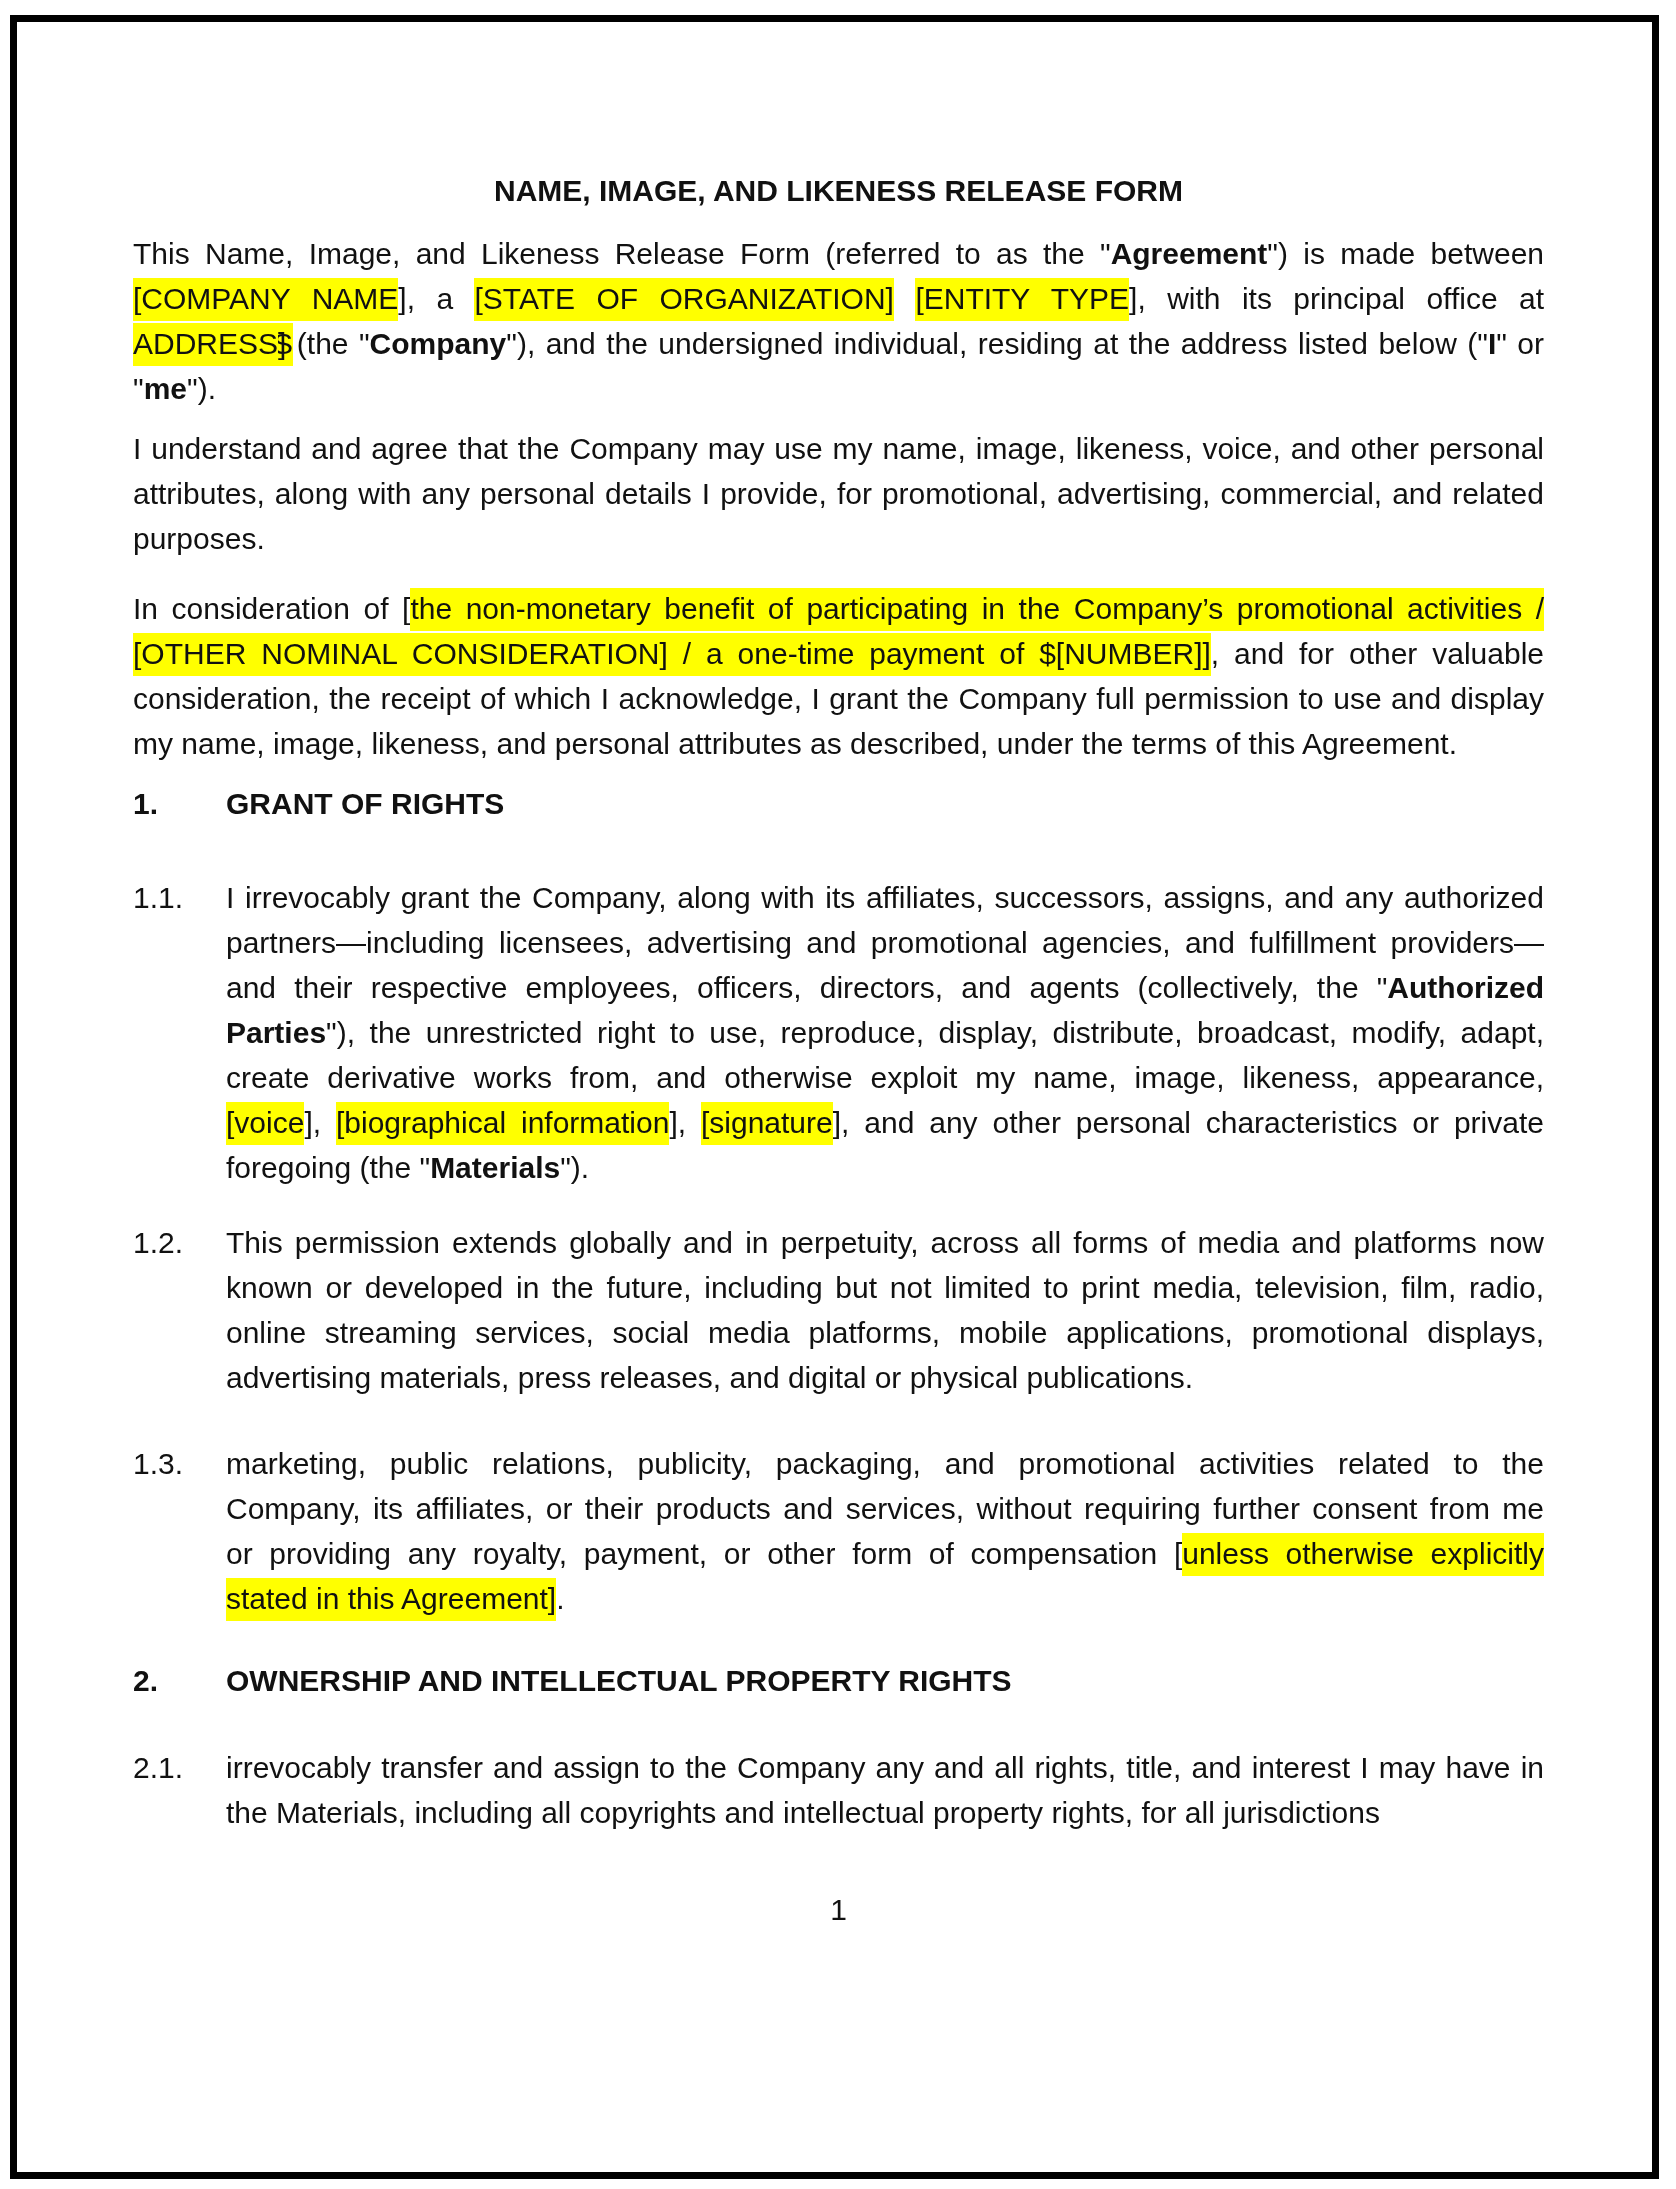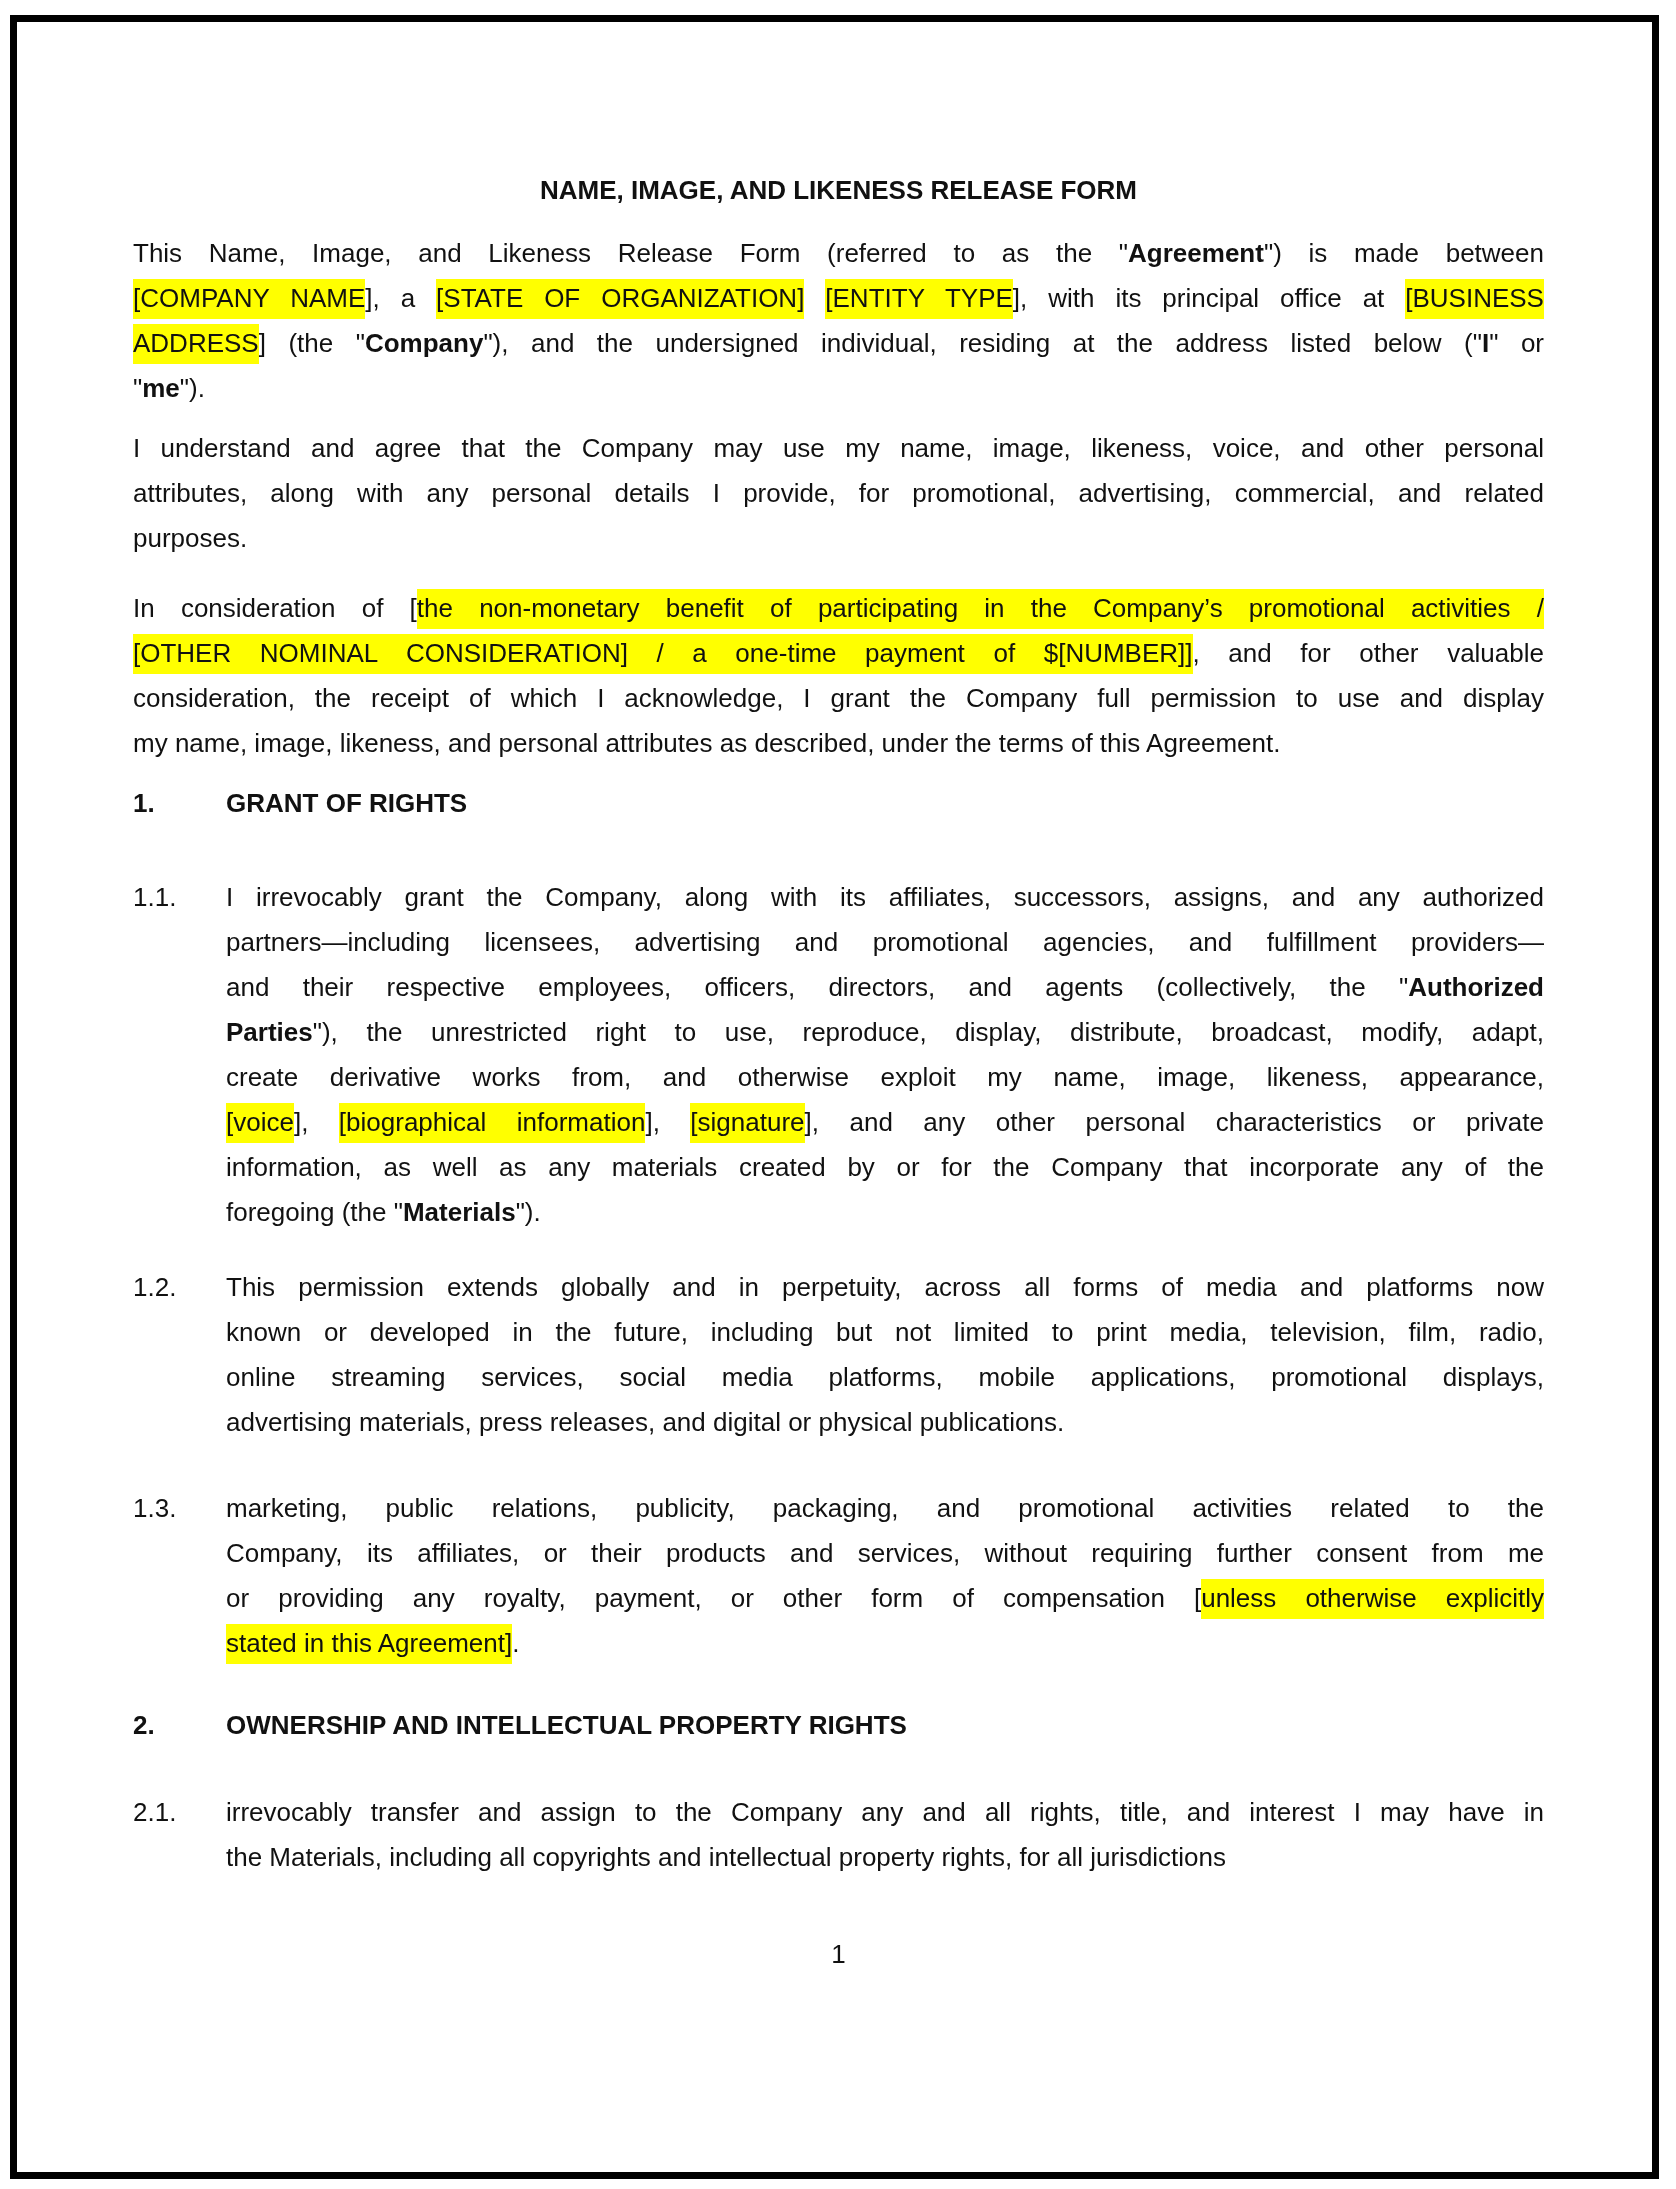--- a/index.html
+++ b/index.html
@@ -8,21 +8,21 @@
     background:#ffffff;
     font-family:"Liberation Sans", sans-serif;
     color:#111111;
   }
   .page-border{
     position:absolute;left:9.6px;top:15px;width:1649px;height:2164px;
     border:7px solid #000;box-sizing:border-box;pointer-events:none;
   }
   .content{
     position:absolute;left:133px;top:0;width:1411px;
-    font-size:26px;
+    font-size:30px;
   }
   .block{position:relative;}
   .num{
     position:absolute;left:0;top:0;line-height:45px;font-weight:bold;
   }
   .block.p .num{font-weight:normal;}
   .body.indented{margin-left:93px;}
   .line{
     line-height:45px;height:45px;
   }
@@ -92,21 +92,20 @@
       </div>
       <div class="block p b-clause-1-1">
         <span class="num">1.1.</span>
         <div class="body indented">
           <div class="line just"><span>I irrevocably grant the Company, along with its affiliates, successors, assigns, and any authorized</span></div>
           <div class="line just"><span>partners—including licensees, advertising and promotional agencies, and fulfillment providers—</span></div>
           <div class="line just"><span>and their respective employees, officers, directors, and agents (collectively, the "</span><span class="b">Authorized</span></div>
           <div class="line just"><span class="b">Parties</span><span>"), the unrestricted right to use, reproduce, display, distribute, broadcast, modify, adapt,</span></div>
           <div class="line just"><span>create derivative works from, and otherwise exploit my name, image, likeness, appearance,</span></div>
           <div class="line just"><span class="hl">[voice</span><span>], </span><span class="hl">[biographical information</span><span>], </span><span class="hl">[signature</span><span>], and any other personal characteristics or private</span></div>
-          <div class="line just"><span>information, as well as any materials created by or for the Company that incorporate any of the</span></div>
           <div class="line"><span>foregoing (the "</span><span class="b">Materials</span><span>").</span></div>
         </div>
       </div>
       <div class="block p b-clause-1-2">
         <span class="num">1.2.</span>
         <div class="body indented">
           <div class="line just"><span>This permission extends globally and in perpetuity, across all forms of media and platforms now</span></div>
           <div class="line just"><span>known or developed in the future, including but not limited to print media, television, film, radio,</span></div>
           <div class="line just"><span>online streaming services, social media platforms, mobile applications, promotional displays,</span></div>
           <div class="line"><span>advertising materials, press releases, and digital or physical publications.</span></div>

